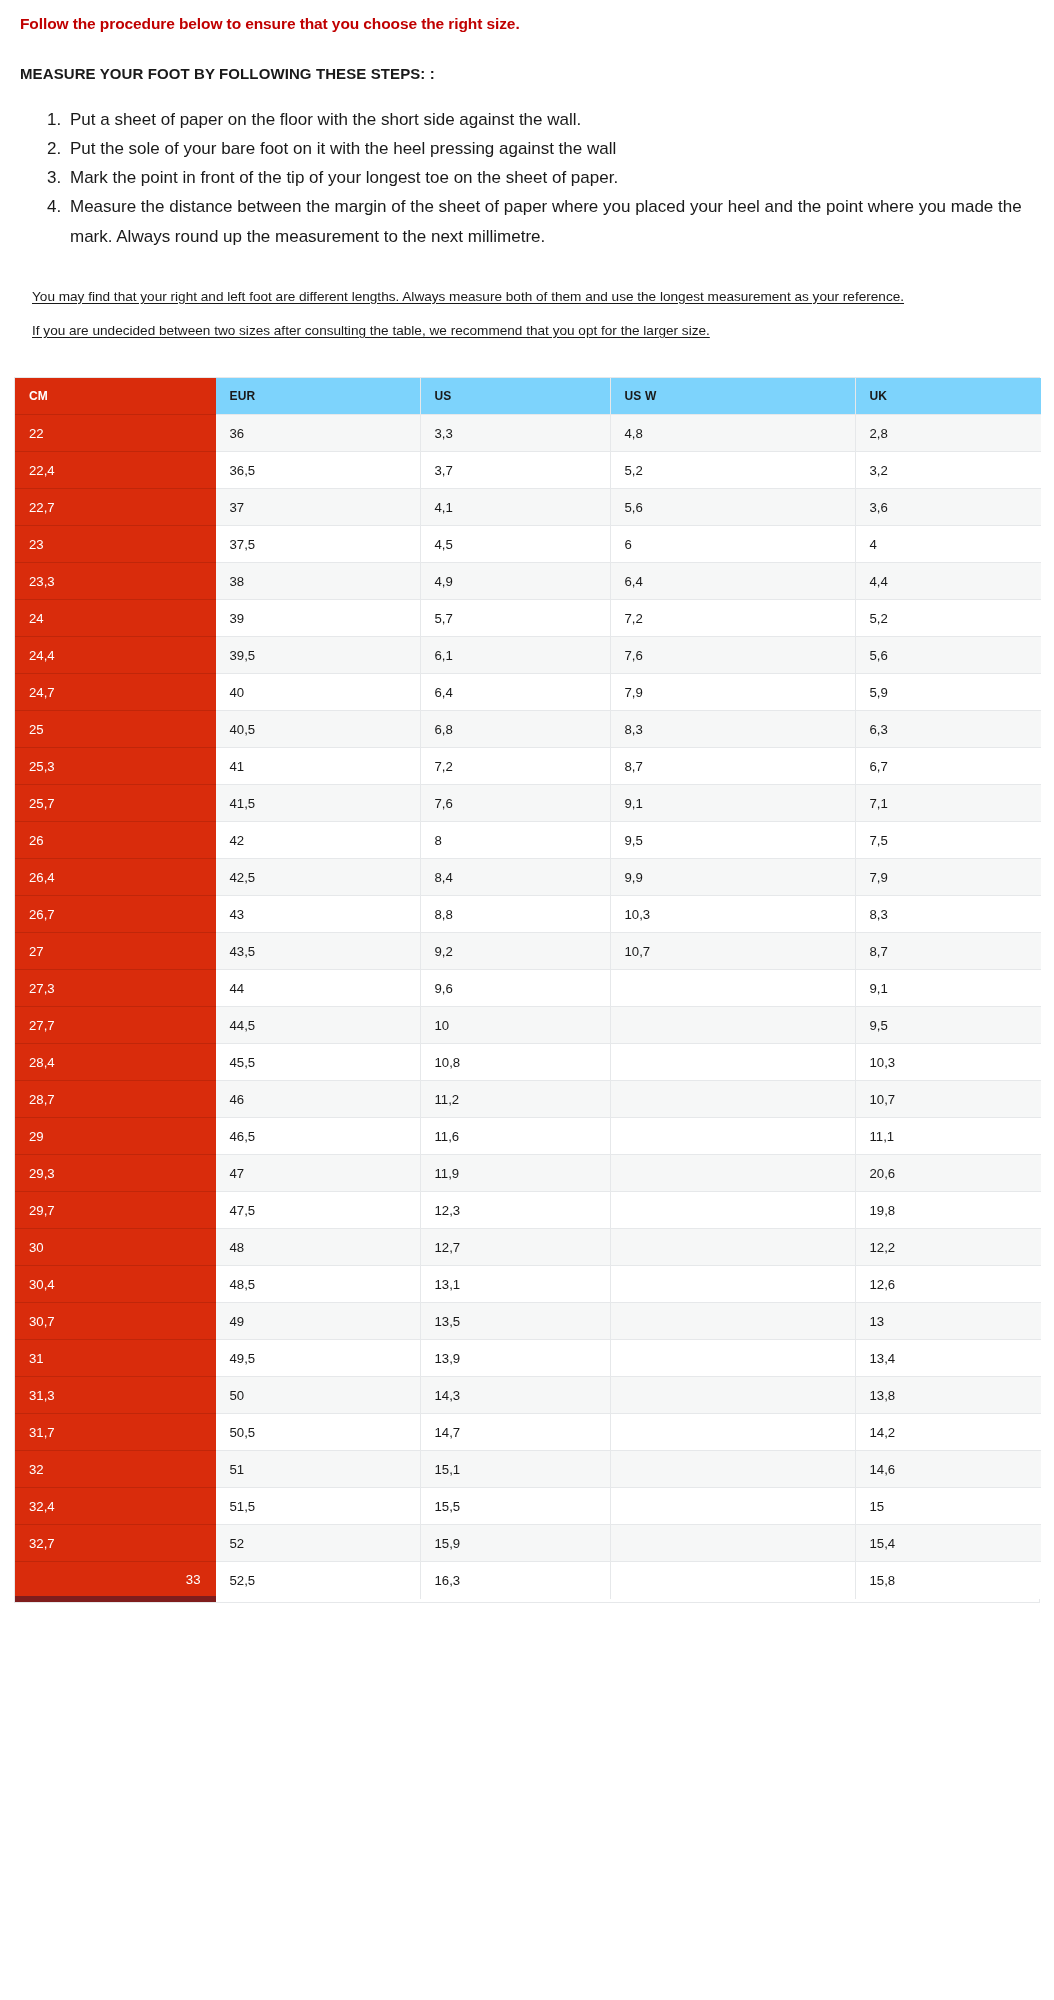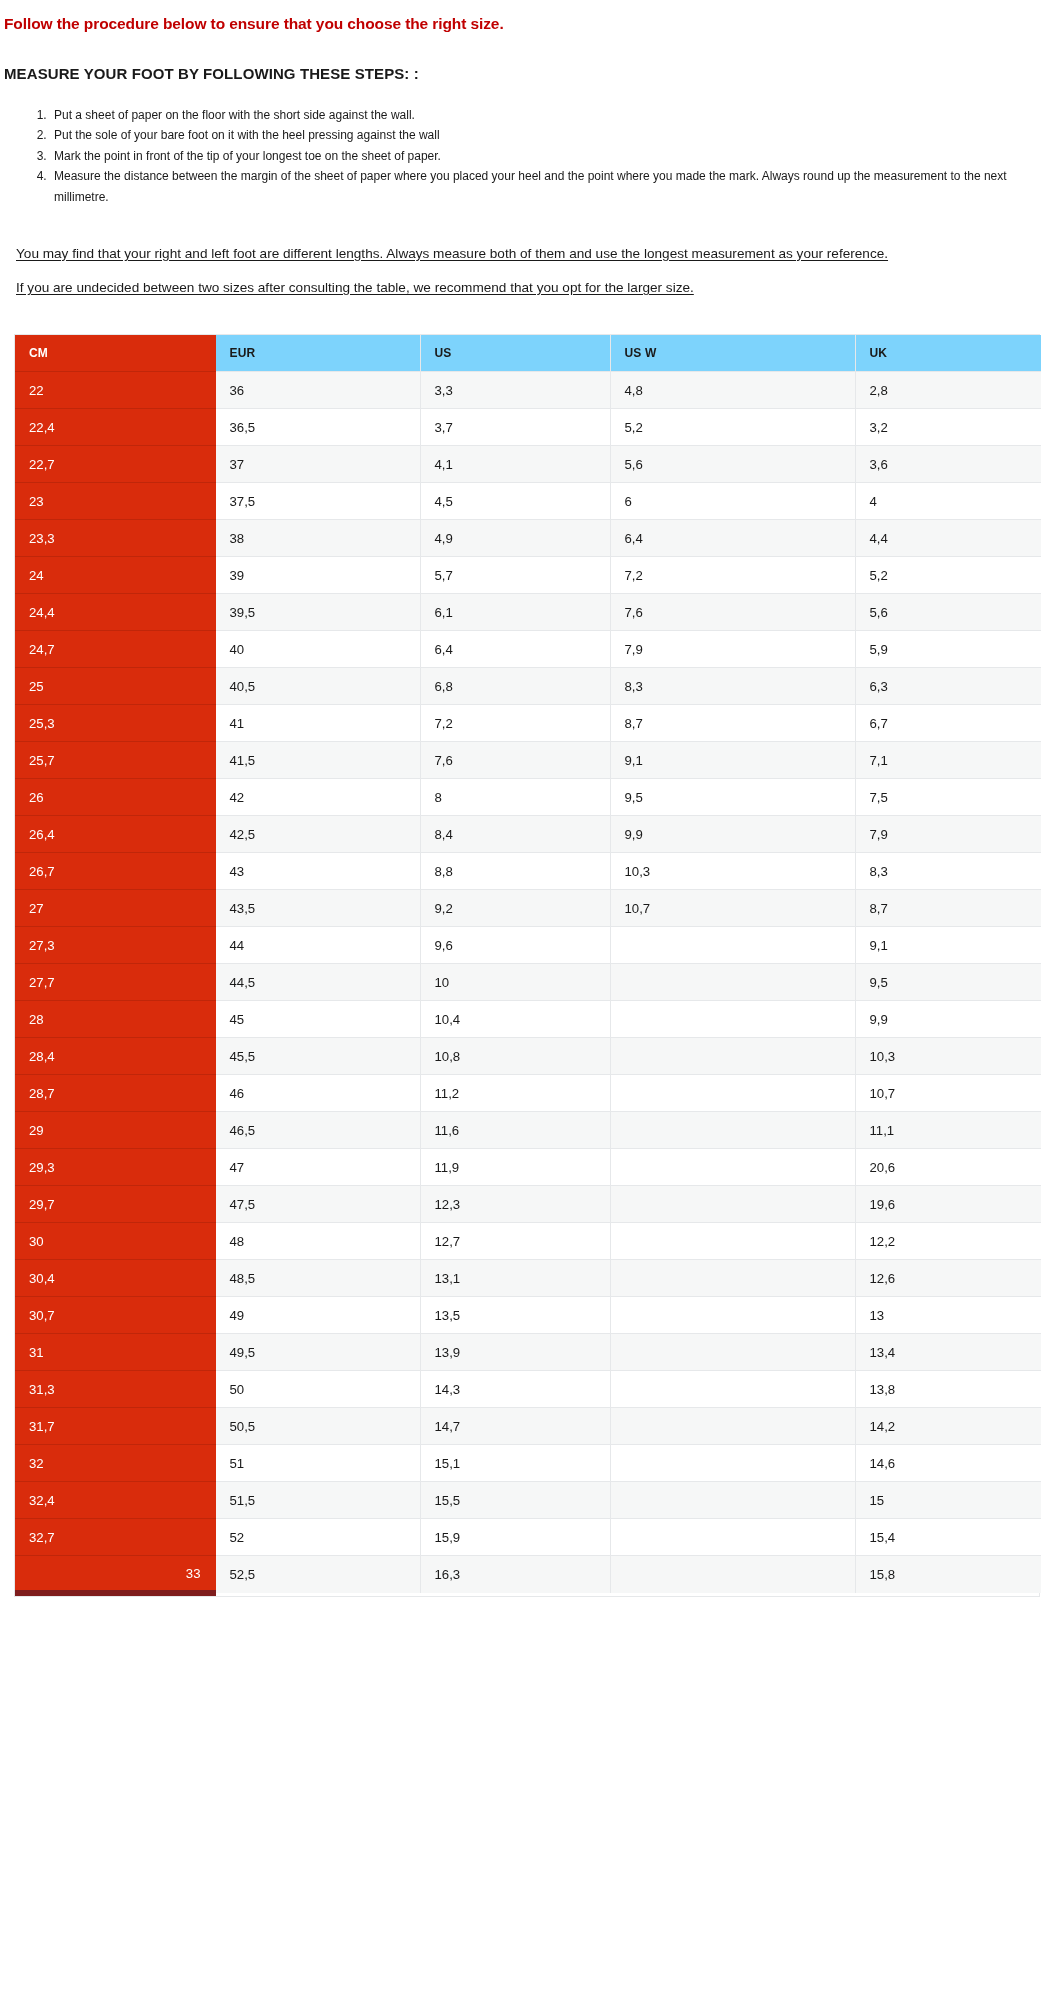--- a/index.html
+++ b/index.html
@@ -16,21 +16,21 @@
     -webkit-font-smoothing: antialiased;
   }
   .page {
     position: relative;
     width: 1054px;
     padding: 0;
   }
 
   
   .intro {
-    padding: 0 4px;
+    padding: 0 20px;
   }
   .headline {
     color: #c00000;
     font-size: 15.5px;
     font-weight: bold;
     letter-spacing: -0.1px;
     margin: 0;
     padding-top: 15px;
     line-height: 1.2;
   }
@@ -39,21 +39,21 @@
     font-size: 15px;
     font-weight: bold;
     letter-spacing: 0.1px;
     margin: 0;
     padding-top: 31px;
     line-height: 1.2;
   }
   ol.steps {
     margin: 0;
     padding: 22px 0 0 46px;
-    font-size: 12px;
+    font-size: 17px;
     line-height: 1.72;
     color: #1a1a1a;
   }
   ol.steps li {
     padding-left: 4px;
     margin: 0;
   }
   .notes {
     padding-top: 23px;
     font-size: 13.6px;
@@ -286,27 +286,20 @@
               <td class="data">9,1</td>
             </tr>
             <tr>
               <td class="cm-cell">27,7</td>
               <td class="data">44,5</td>
               <td class="data">10</td>
               <td class="data"></td>
               <td class="data">9,5</td>
             </tr>
             <tr>
-              <td class="cm-cell">28</td>
-              <td class="data">45</td>
-              <td class="data">10,4</td>
-              <td class="data"></td>
-              <td class="data">9,9</td>
-            </tr>
-            <tr>
               <td class="cm-cell">28,4</td>
               <td class="data">45,5</td>
               <td class="data">10,8</td>
               <td class="data"></td>
               <td class="data">10,3</td>
             </tr>
             <tr>
               <td class="cm-cell">28,7</td>
               <td class="data">46</td>
               <td class="data">11,2</td>
@@ -325,21 +318,21 @@
               <td class="data">47</td>
               <td class="data">11,9</td>
               <td class="data"></td>
               <td class="data">20,6</td>
             </tr>
             <tr>
               <td class="cm-cell">29,7</td>
               <td class="data">47,5</td>
               <td class="data">12,3</td>
               <td class="data"></td>
-              <td class="data">19,6</td>
+              <td class="data">19,8</td>
             </tr>
             <tr>
               <td class="cm-cell">30</td>
               <td class="data">48</td>
               <td class="data">12,7</td>
               <td class="data"></td>
               <td class="data">12,2</td>
             </tr>
             <tr>
               <td class="cm-cell">30,4</td>

